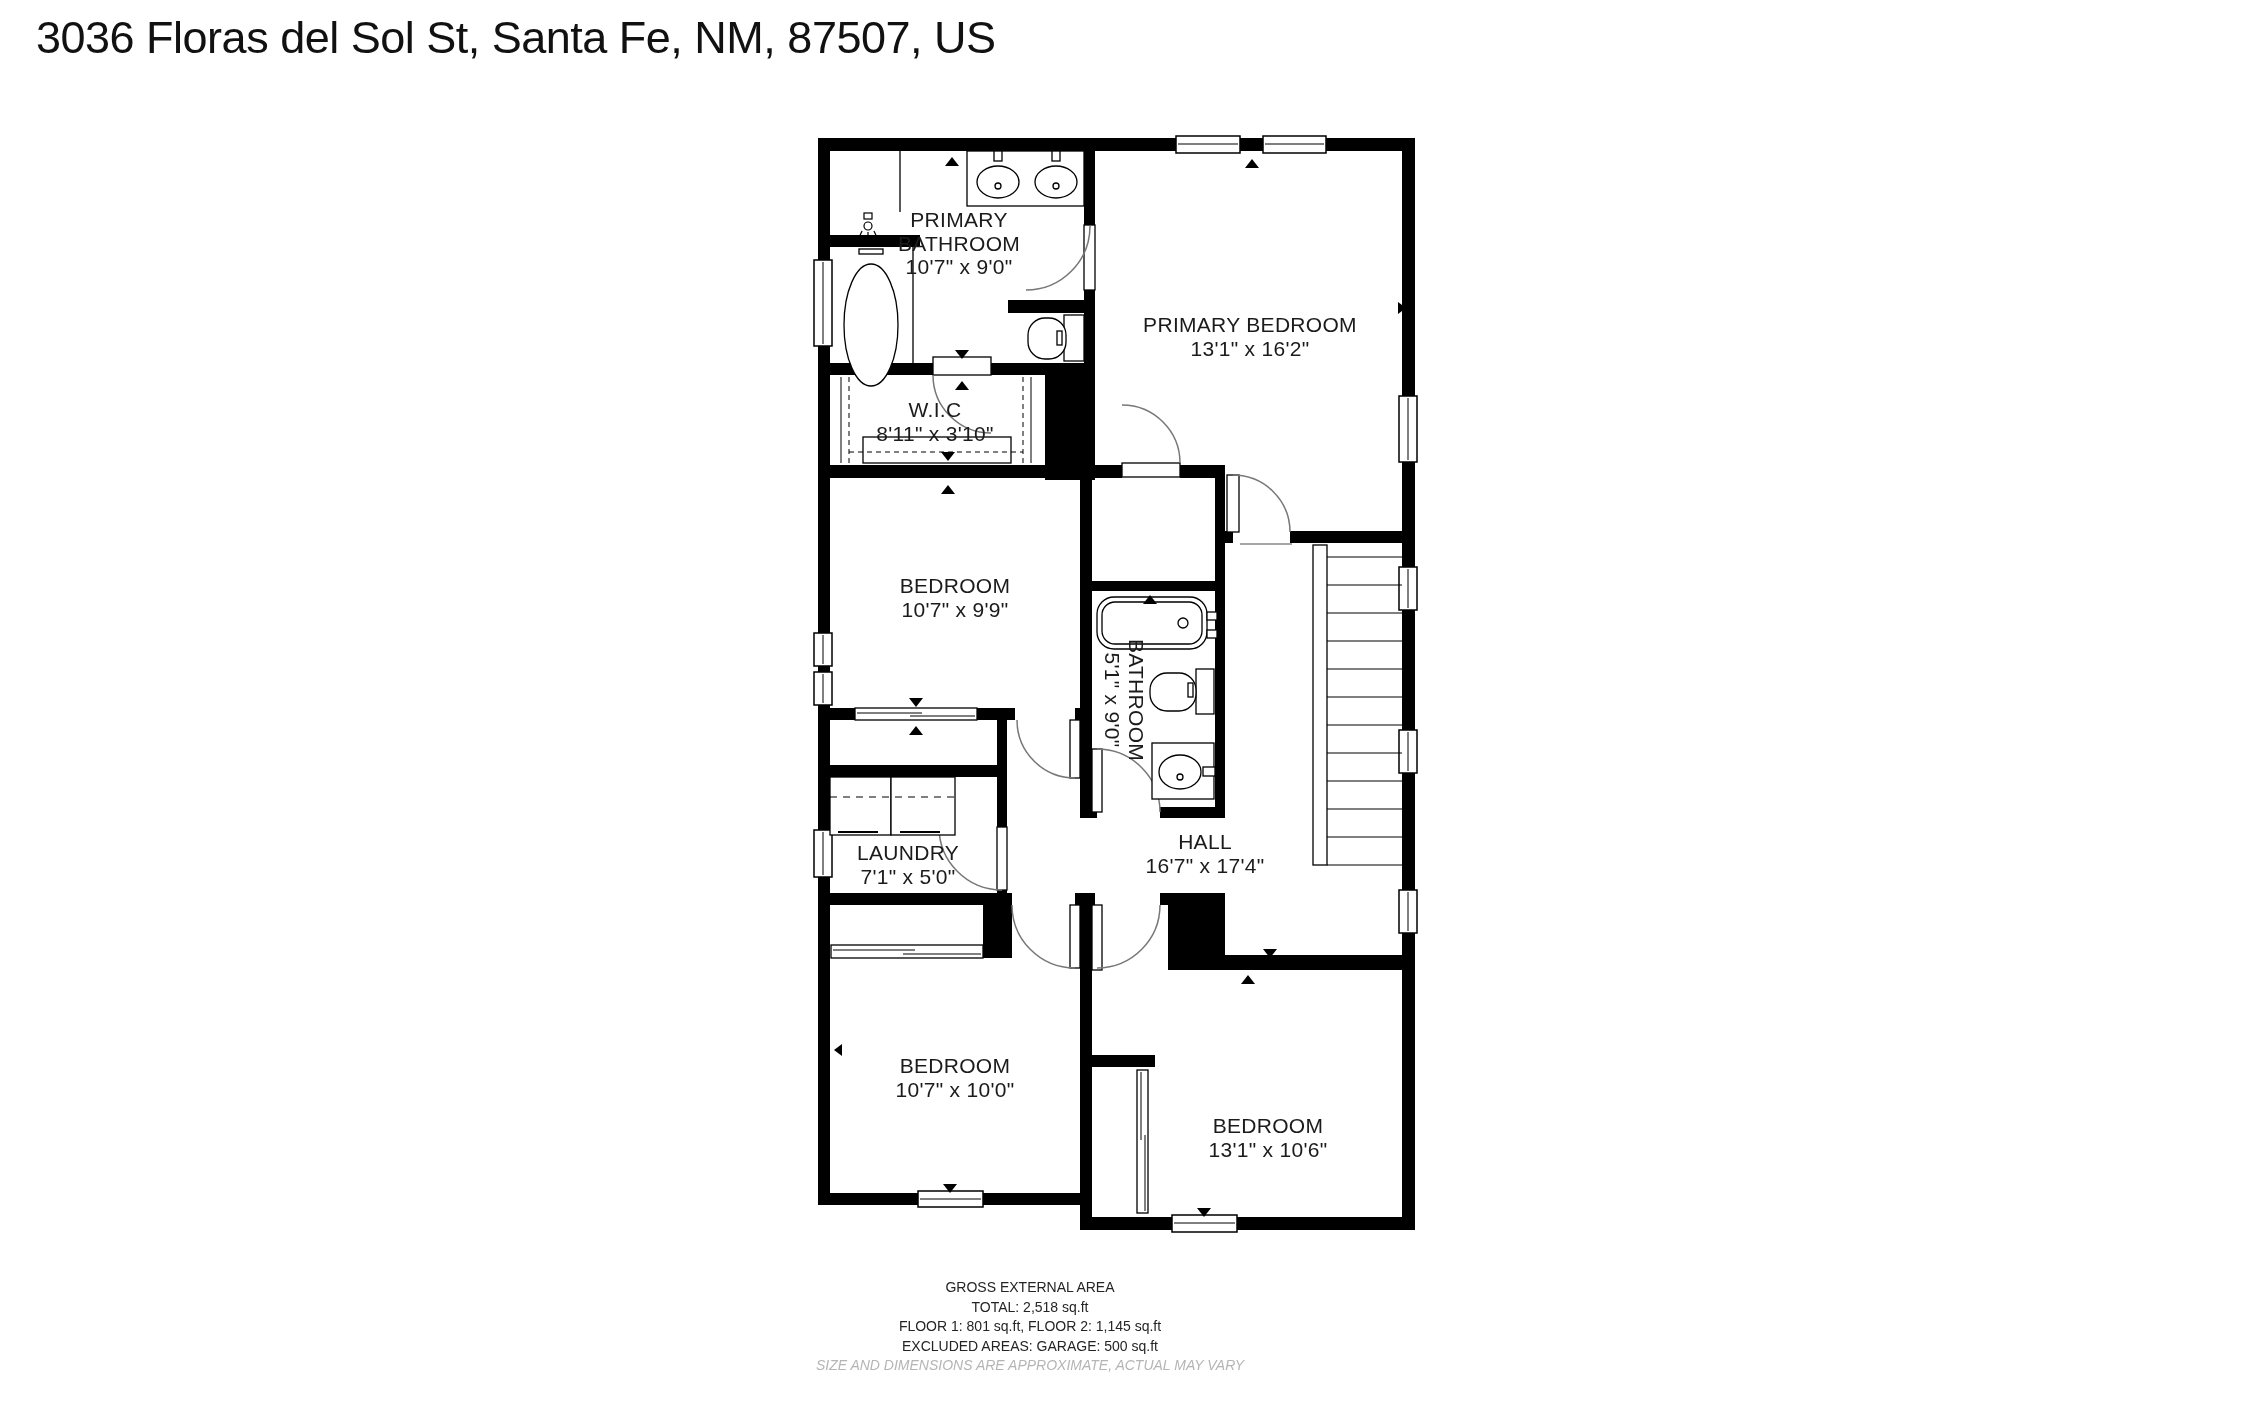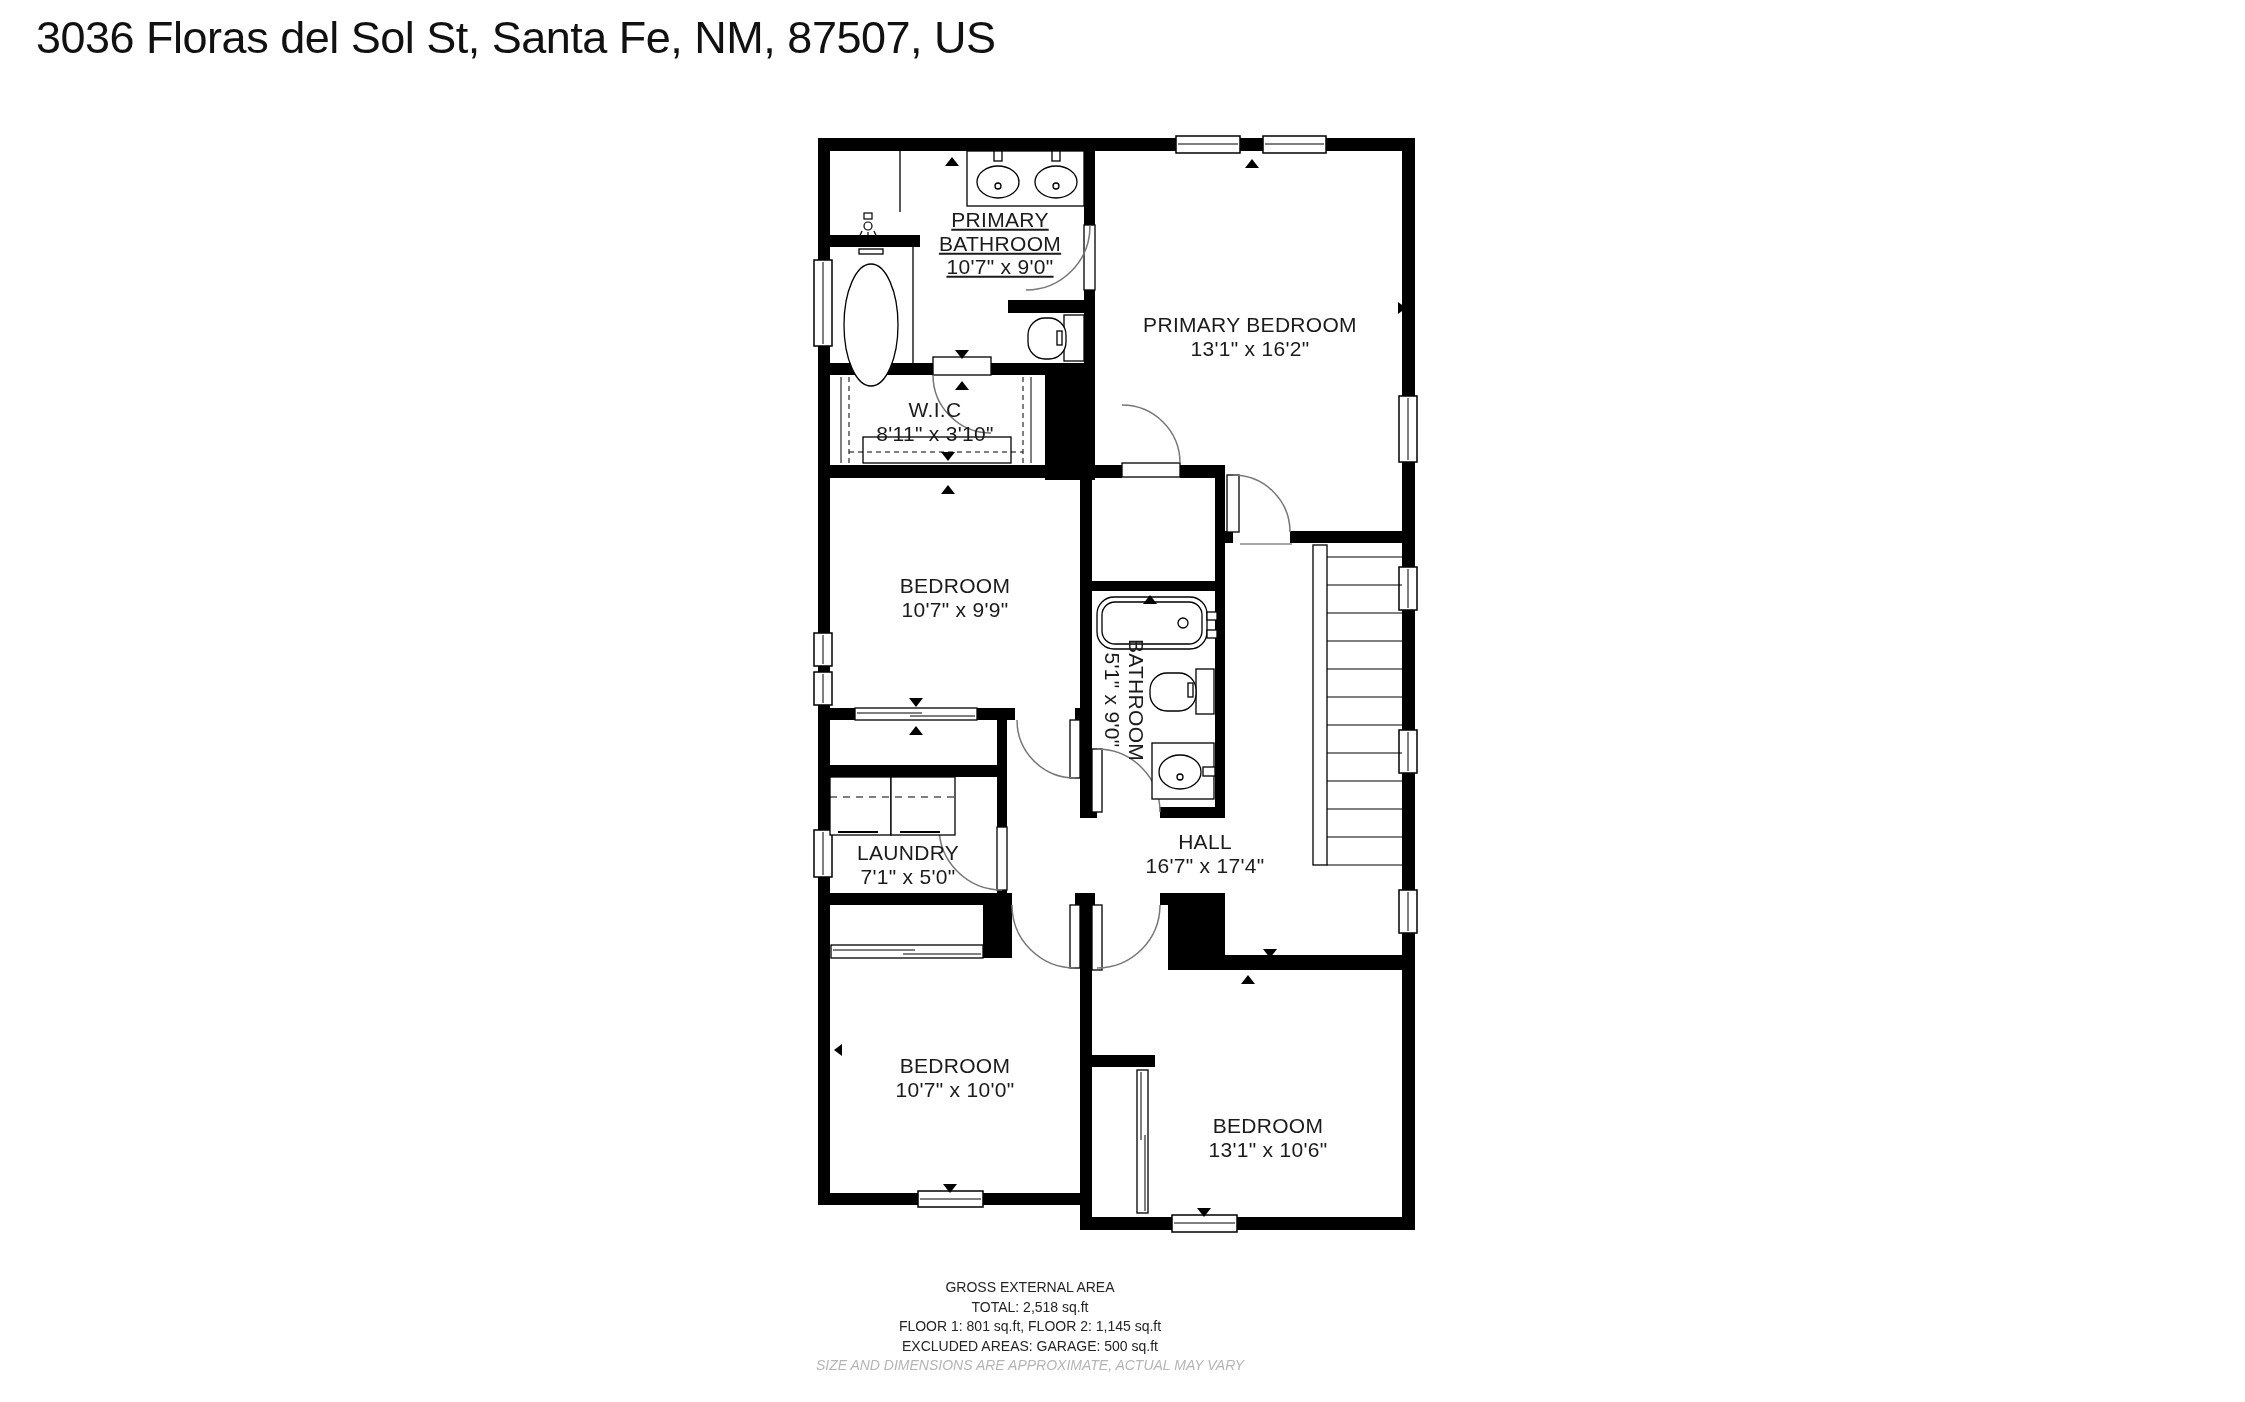--- a/index.html
+++ b/index.html
@@ -267,21 +267,21 @@
       <path d="M1143,604 L1157,604 L1150,595 Z"></path>
       <path d="M1263,949 L1277,949 L1270,958 Z"></path>
       <path d="M1241,984 L1255,984 L1248,975 Z"></path>
       <path d="M943,1184 L957,1184 L950,1193 Z"></path>
       <path d="M1197,1208 L1211,1208 L1204,1217 Z"></path>
       <path d="M1398,302 L1398,314 L1406,308 Z"></path>
       <path d="M842,1044 L842,1056 L834,1050 Z"></path>
     </g>
   </svg>
 
-  <div class="label wrap" style="left:1000px;top:243px;text-decoration:underline;">
+  <div class="label wrap" style="left:959px;top:243px;">
     <span class="nm">PRIMARY BATHROOM</span>
     <span class="dm">10'7" x 9'0"</span>
   </div>
   <div class="label" style="left:1250px;top:336px;">
     <div class="nm">PRIMARY BEDROOM</div>
     <div class="dm">13'1" x 16'2"</div>
   </div>
   <div class="label" style="left:935px;top:421px;">
     <div class="nm">W.I.C</div>
     <div class="dm">8'11" x 3'10"</div>

